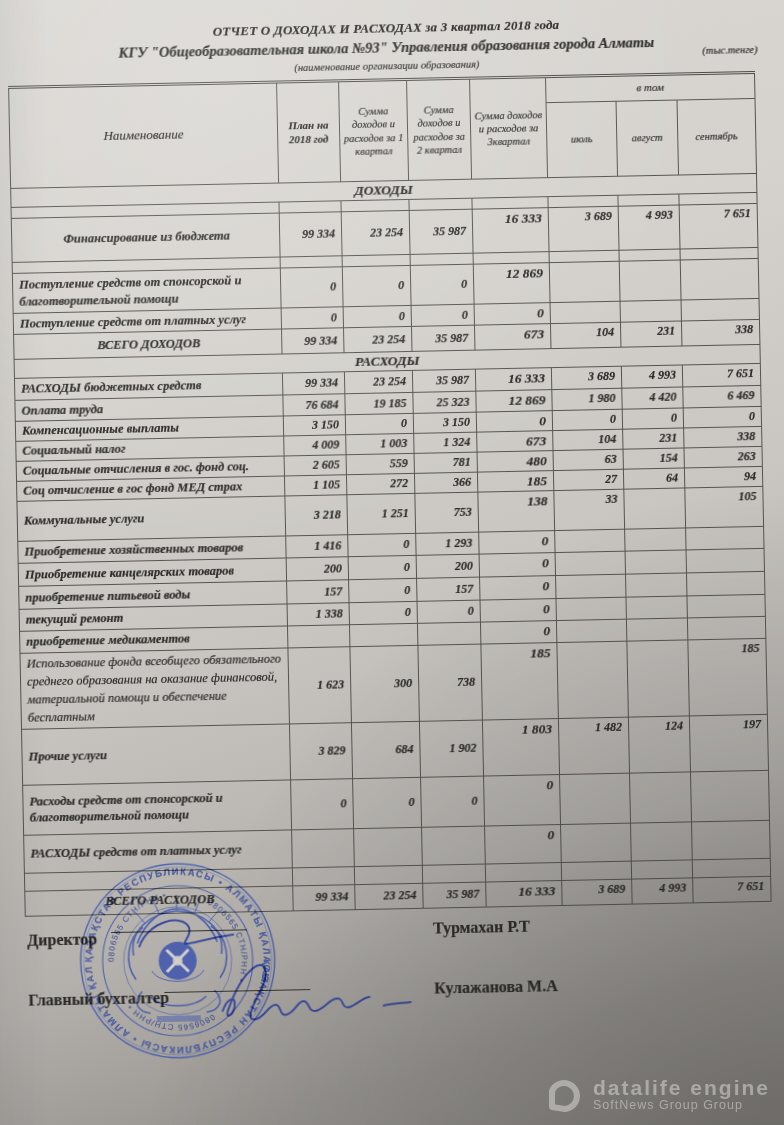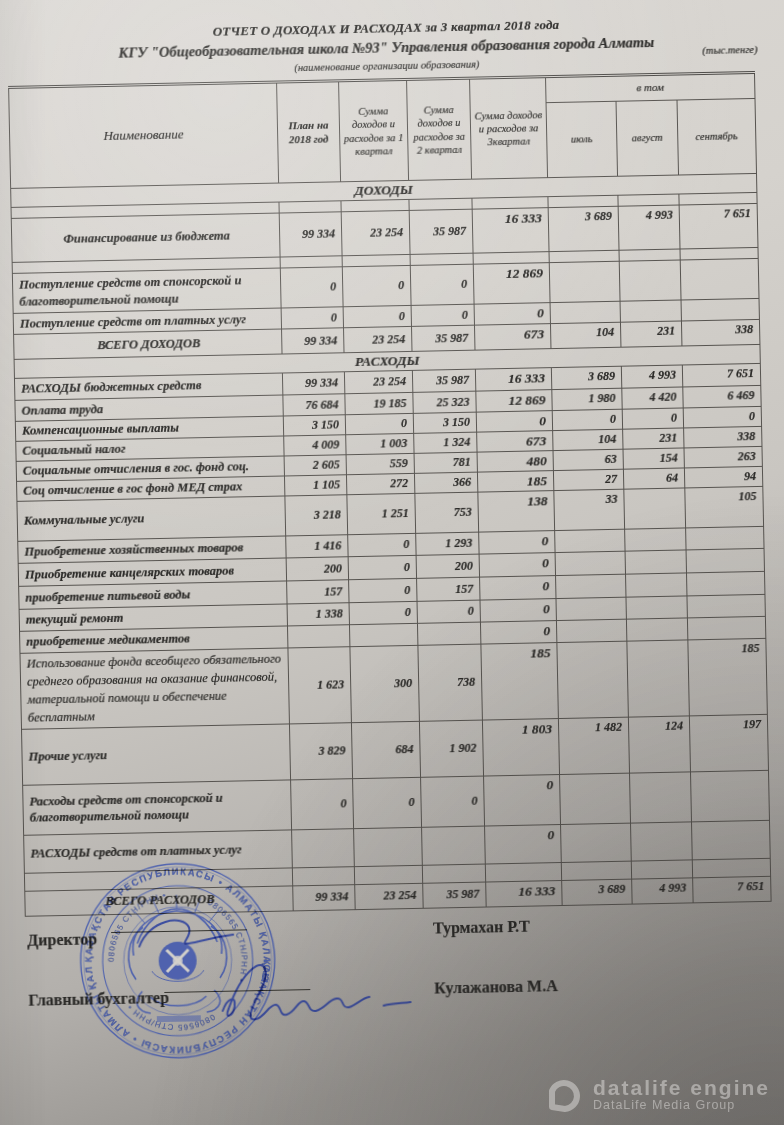--- a/index.html
+++ b/index.html
@@ -391,16 +391,16 @@
   </div>
 
   <div class="watermark">
     <svg width="38" height="38" viewBox="0 0 38 38">
       <g stroke="rgba(226,224,221,0.5)" fill="none">
         <path d="M 6,30 L 6,14 A 13,13 0 1 1 19,32 Z" stroke-width="6" stroke-linejoin="round"></path>
       </g>
     </svg>
     <div class="wm-text">
       <span class="wm-line1">DataLife Engine</span>
-      <span class="wm-line2">DataLife Media Group</span>
+      <span class="wm-line2">SoftNews Group Group</span>
     </div>
   </div>
 </div>
 
 </body></html>

